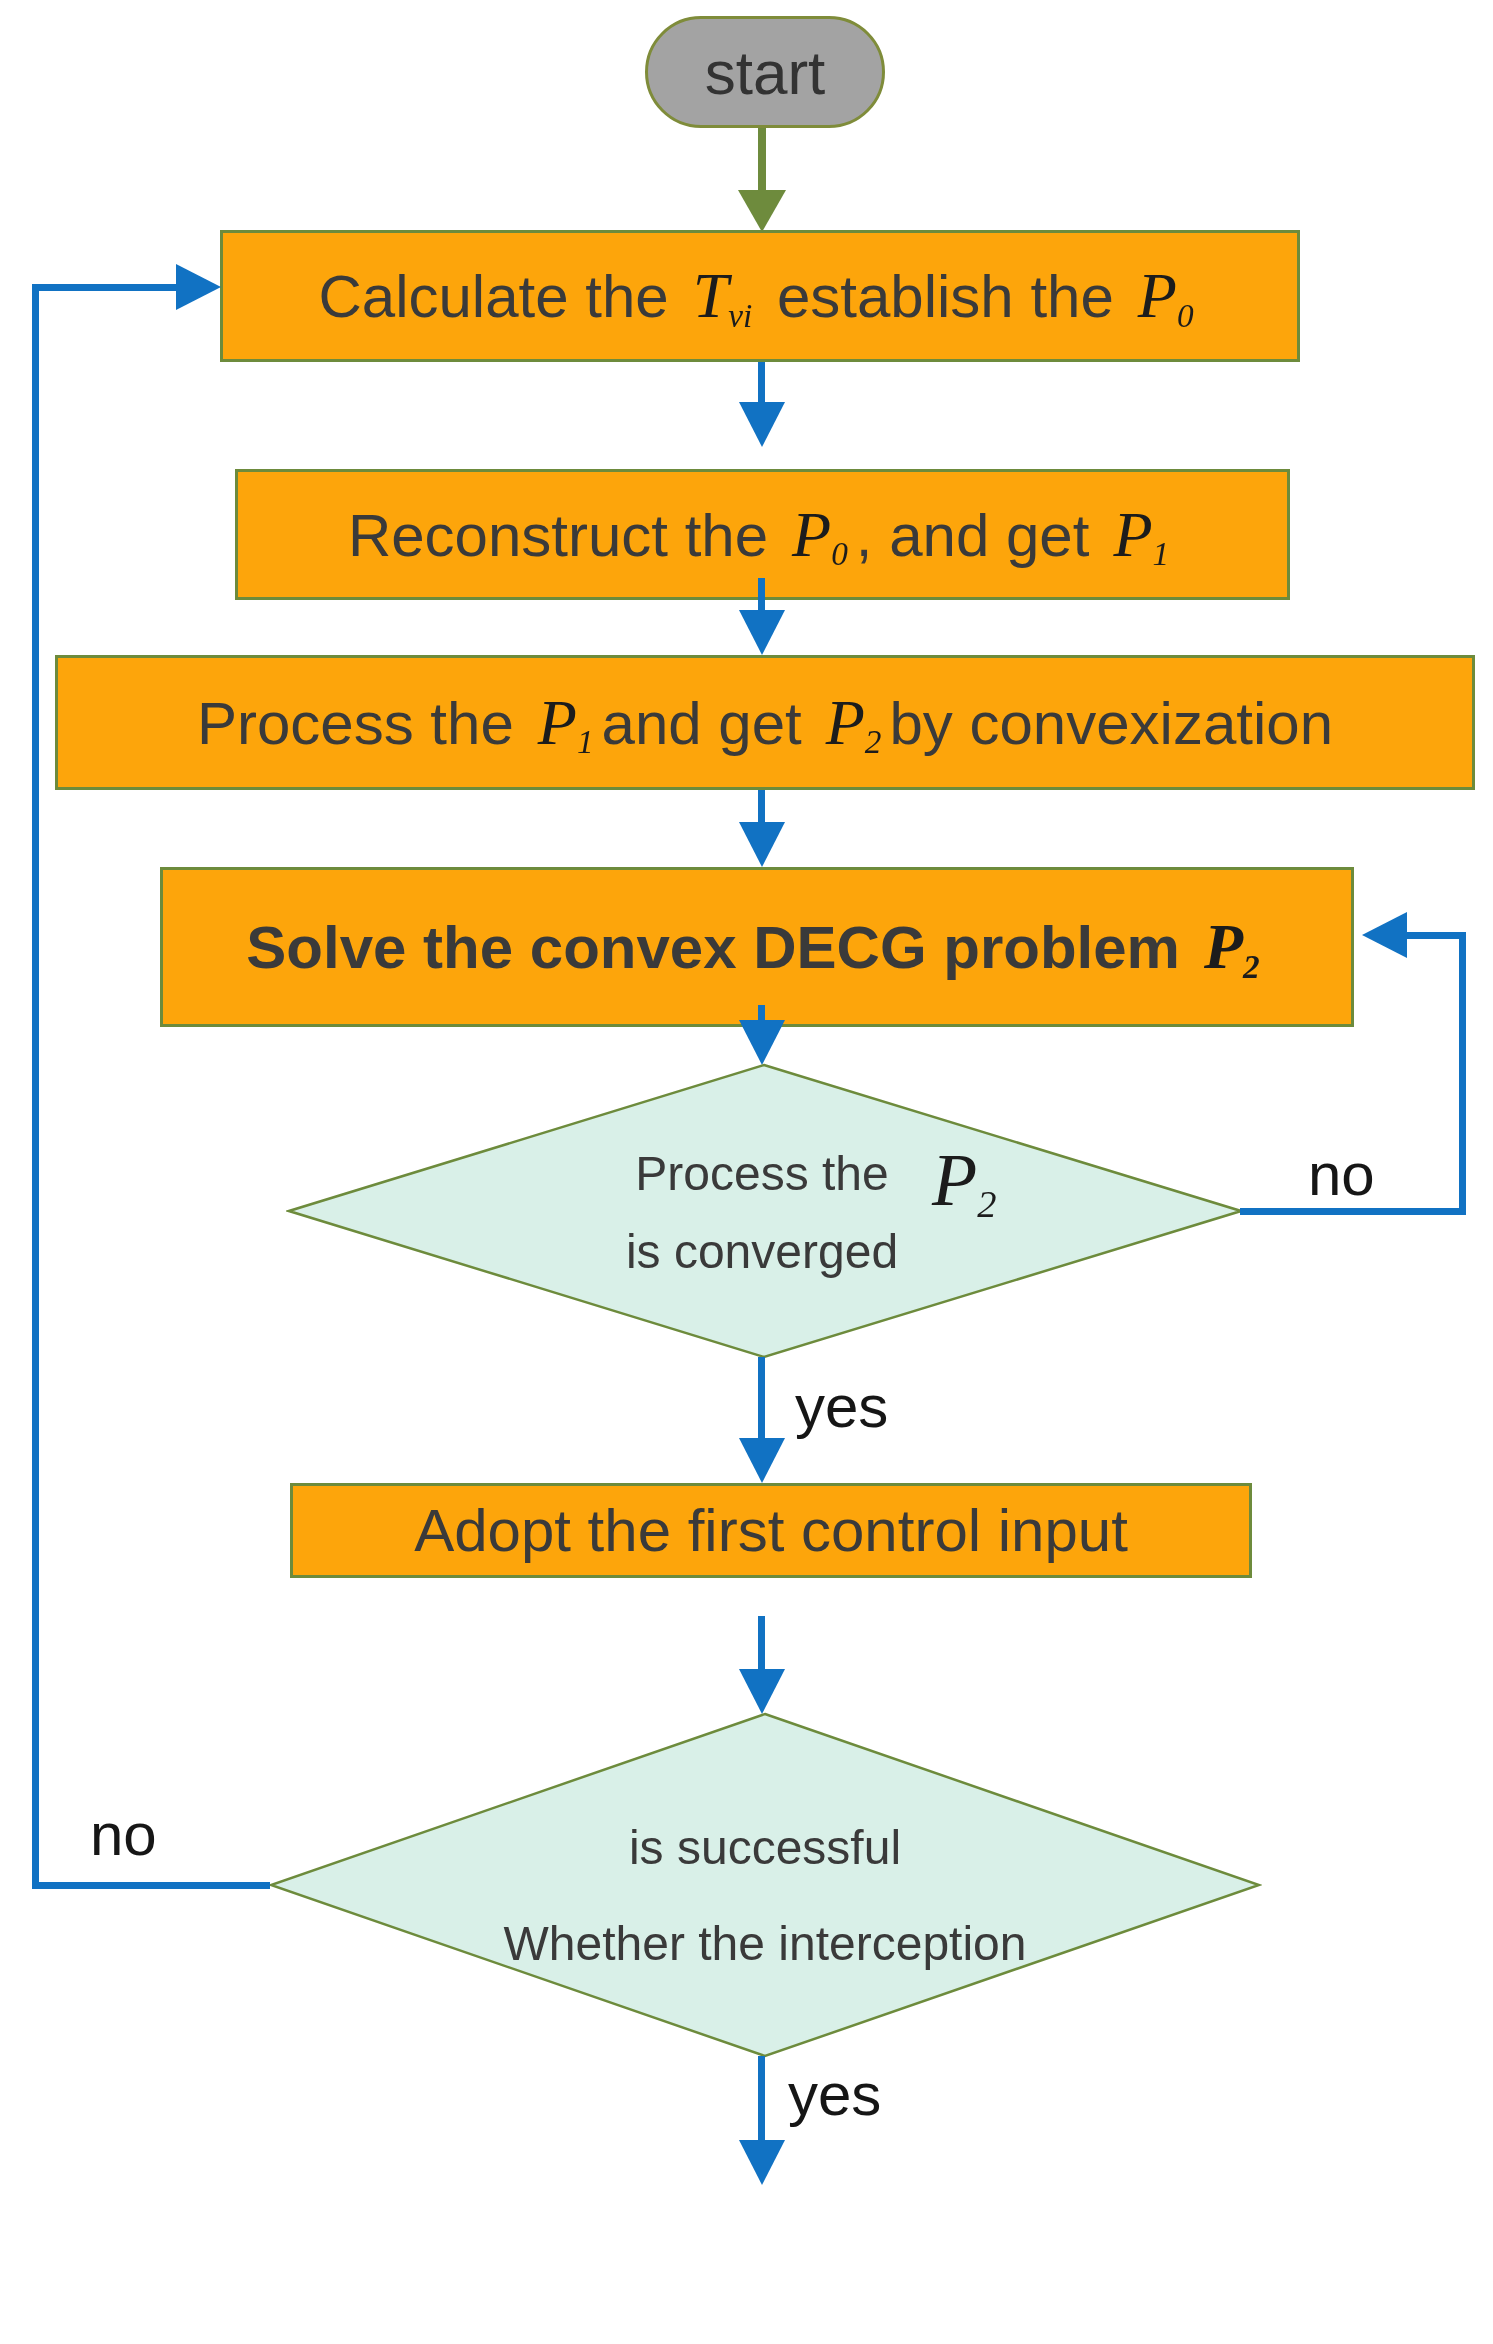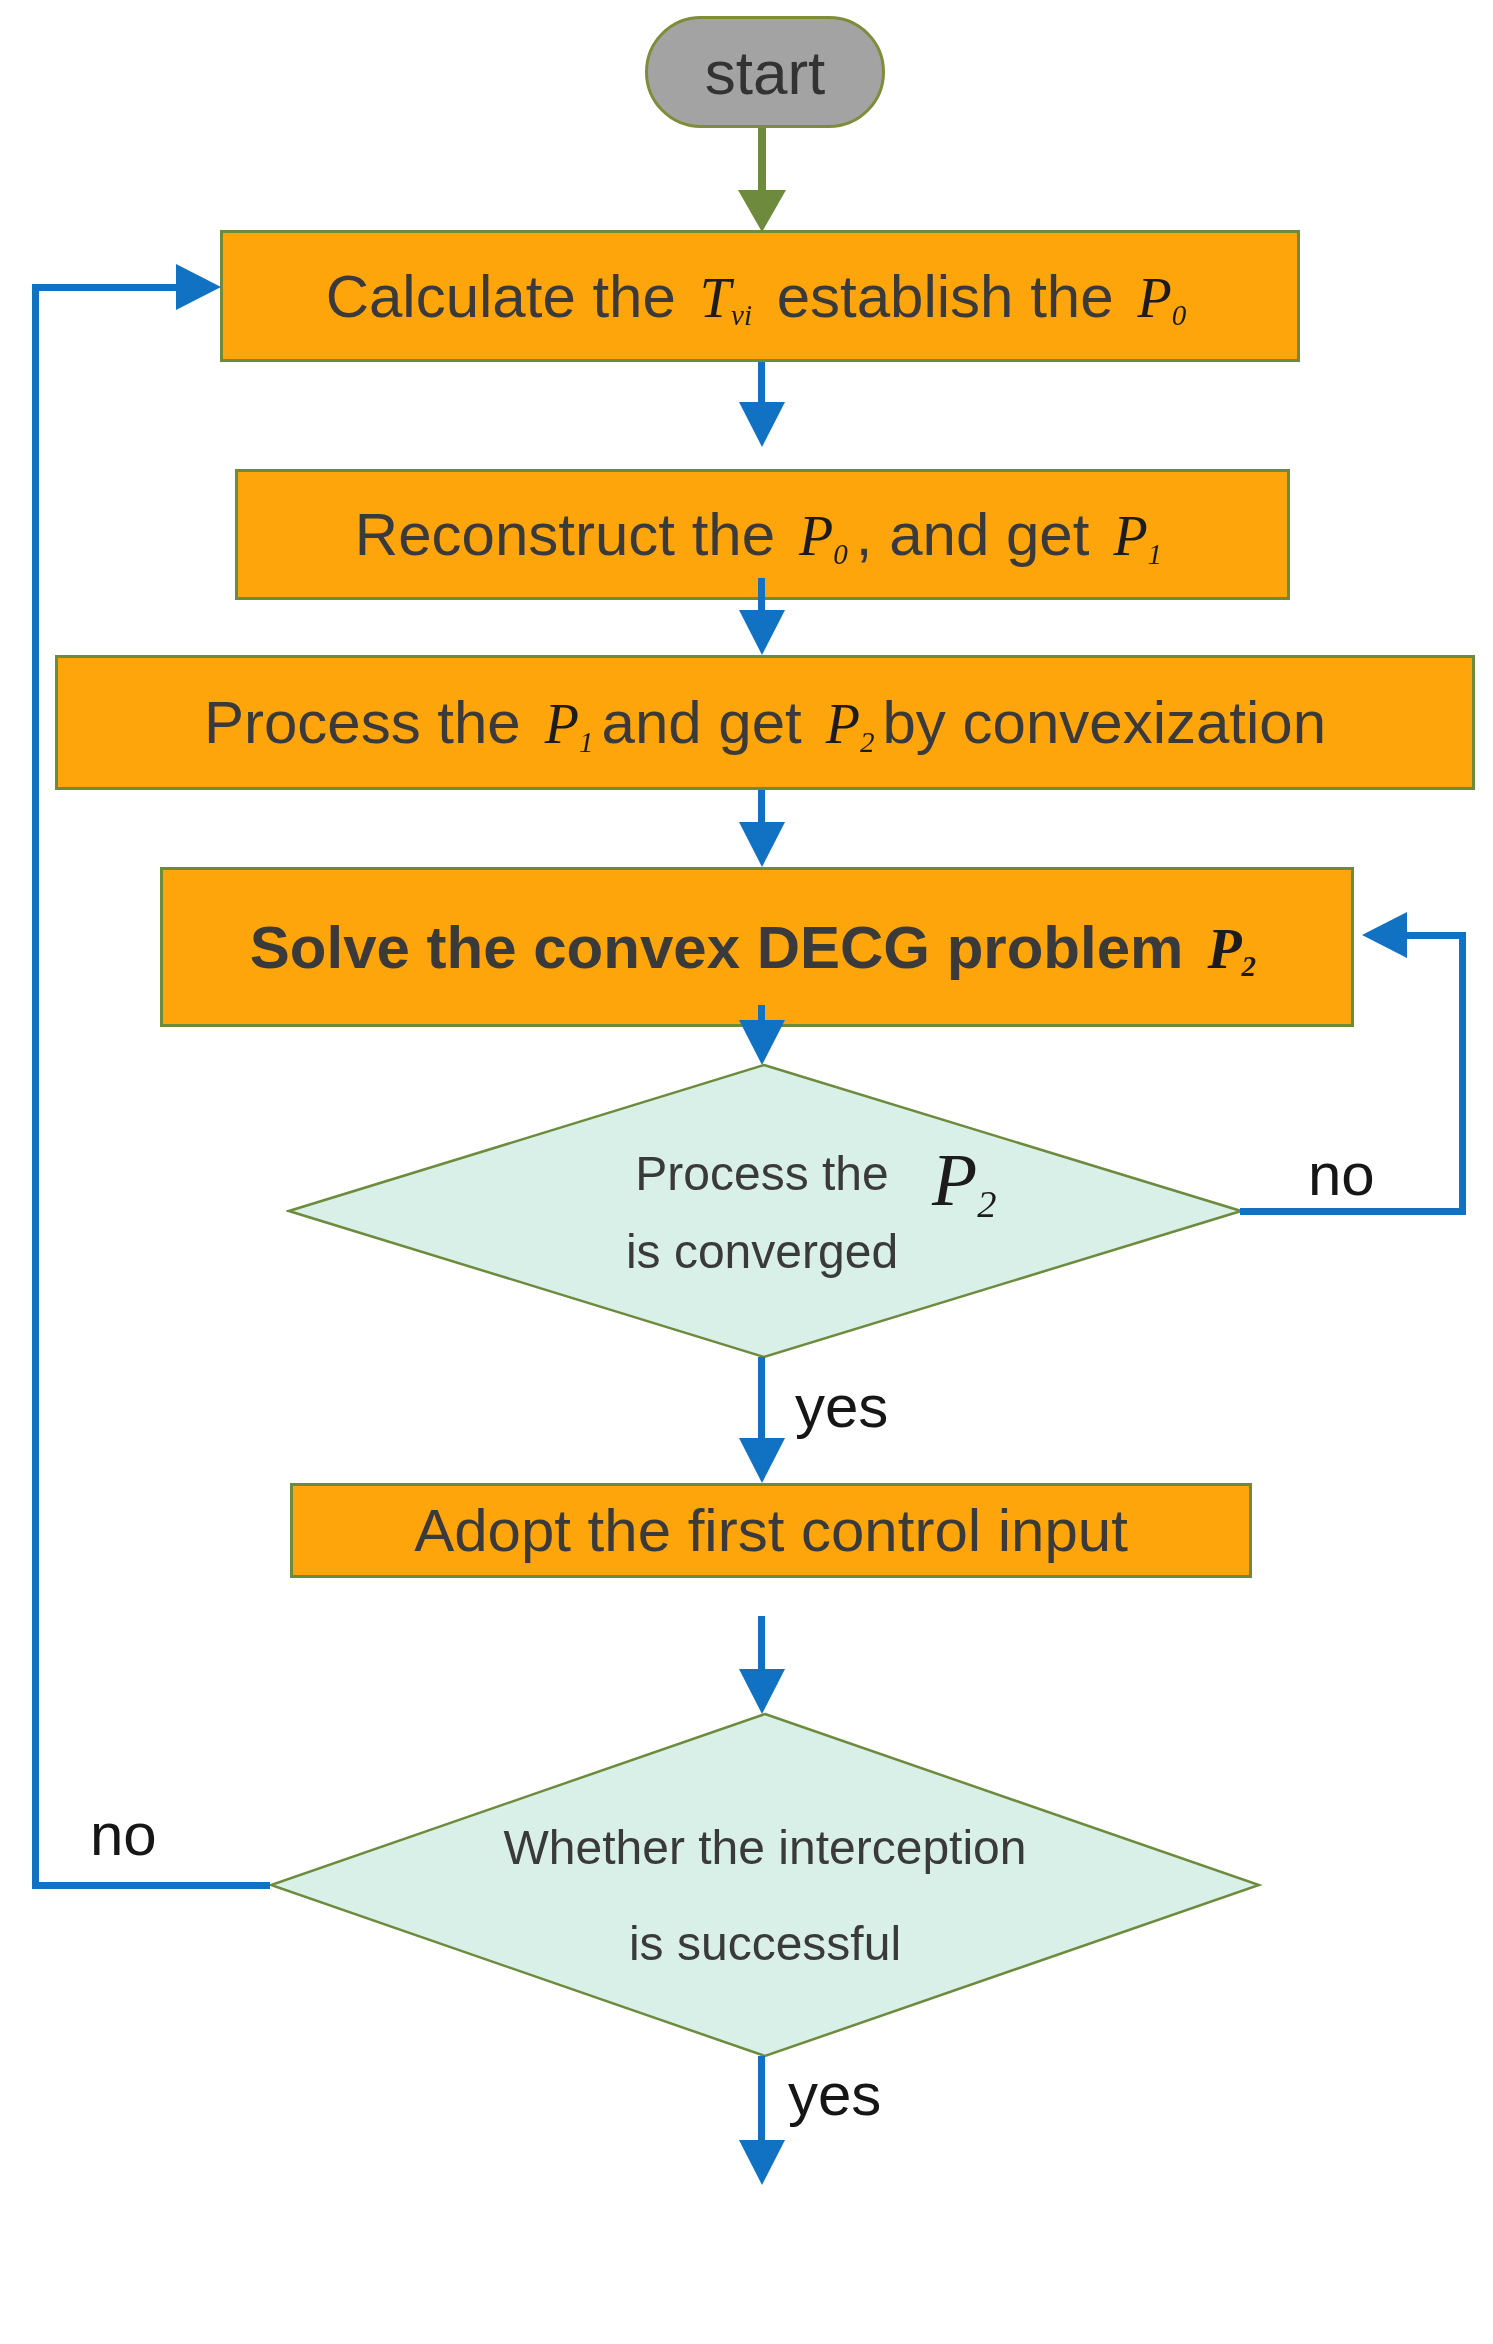--- a/index.html
+++ b/index.html
@@ -10,21 +10,21 @@
   .terminal{position:absolute;background:#a3a3a3;border:3px solid #7f8c3a;border-radius:60px;
             display:flex;align-items:center;justify-content:center;
             font-size:62px;color:#333333;}
   .process{position:absolute;background:#fda50b;border:3px solid #6d8b3c;
            display:flex;align-items:center;justify-content:center;
            font-size:60px;color:#3a3a3a;box-sizing:border-box;}
   .diamond-svg{position:absolute;}
   .diamond-text{position:absolute;text-align:center;font-size:48px;color:#3a3a3a;}
 
   
-  .mseg{font-family:"Liberation Serif",serif;font-style:italic;font-size:56px;color:#1c1c1c;
+  .mseg{font-family:"Liberation Serif",serif;font-style:italic;font-size:64px;color:#1c1c1c;
         margin:0 8px 0 24px;white-space:nowrap;}
   .mseg .msub{font-size:0.52em;font-style:italic;position:relative;top:0.30em;}
   .tseg{white-space:pre;}
   .mseg-big{font-family:"Liberation Serif",serif;font-style:italic;font-size:74px;color:#1c1c1c;text-align:right;}
   .mseg-big .msub{font-size:0.52em;position:relative;top:0.30em;}
 
   
   .shaft-v{position:absolute;width:7px;background:#1172c3;}
   .shaft-h{position:absolute;height:7px;background:#1172c3;}
   .head-down{position:absolute;width:0;height:0;
@@ -124,22 +124,22 @@
 
   <div>
     <div class="shaft-v" style="left:758px;top:1616px;height:55px;"></div>
     <div class="head-down" style="left:739px;top:1669px;"></div>
   </div>
 
   <svg class="diamond-svg" style="left:268px;top:1712px;" width="994" height="346" viewBox="0 0 994 346">
     <polygon points="497,2 991,173 497,344 3,173" fill="#d9f0e8" stroke="#6d8b3c" stroke-width="2.5"></polygon>
   </svg>
   <div class="diamond-text" style="left:415px;top:1800px;width:700px;line-height:96px;">
+    <div>is successful</div>
     <div>Whether the interception</div>
-    <div>is successful</div>
   </div>
 
   <div>
     <div class="shaft-h" style="left:32px;top:1882px;width:238px;"></div>
     <div class="shaft-v" style="left:32px;top:284px;height:1605px;"></div>
     <div class="shaft-h" style="left:32px;top:284px;width:146px;"></div>
     <div class="head-right" style="left:176px;top:264px;"></div>
   </div>
   <div class="edge-label" style="left:90px;top:1800px;">no</div>
 

